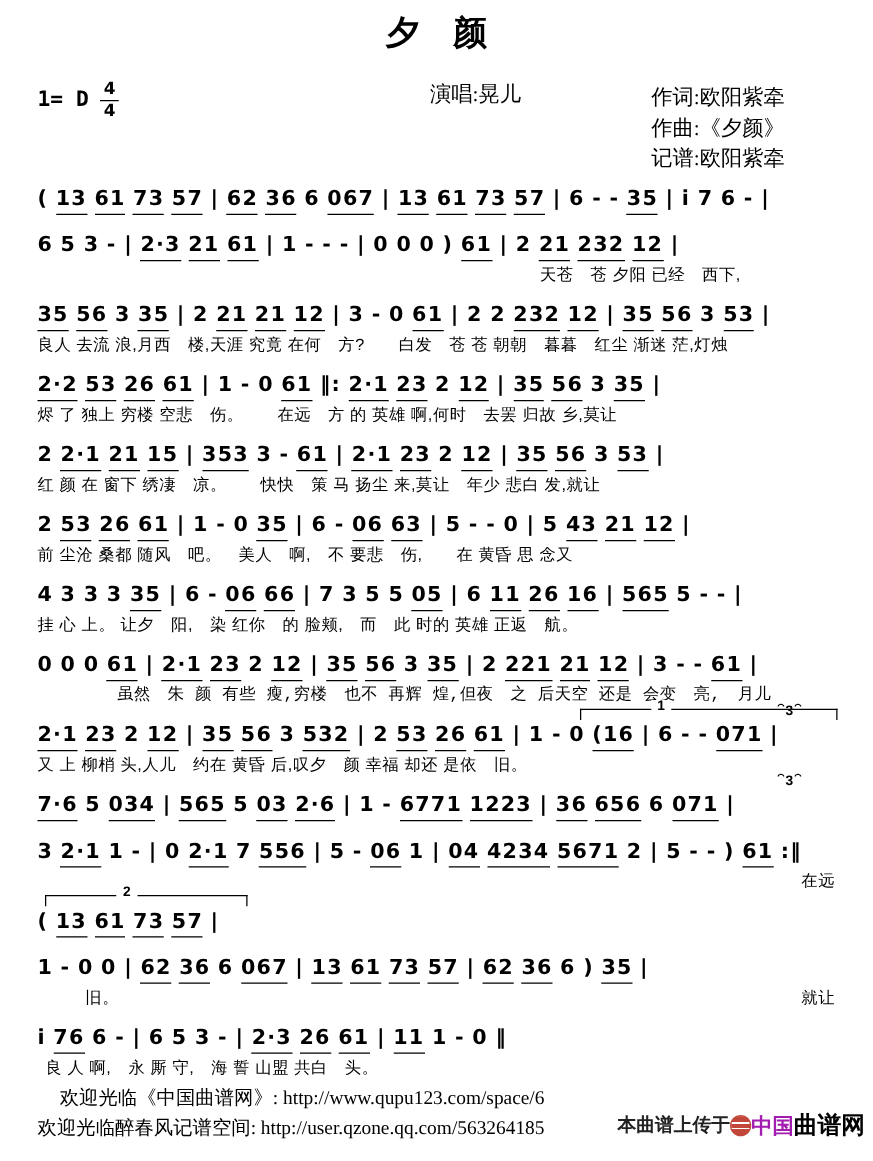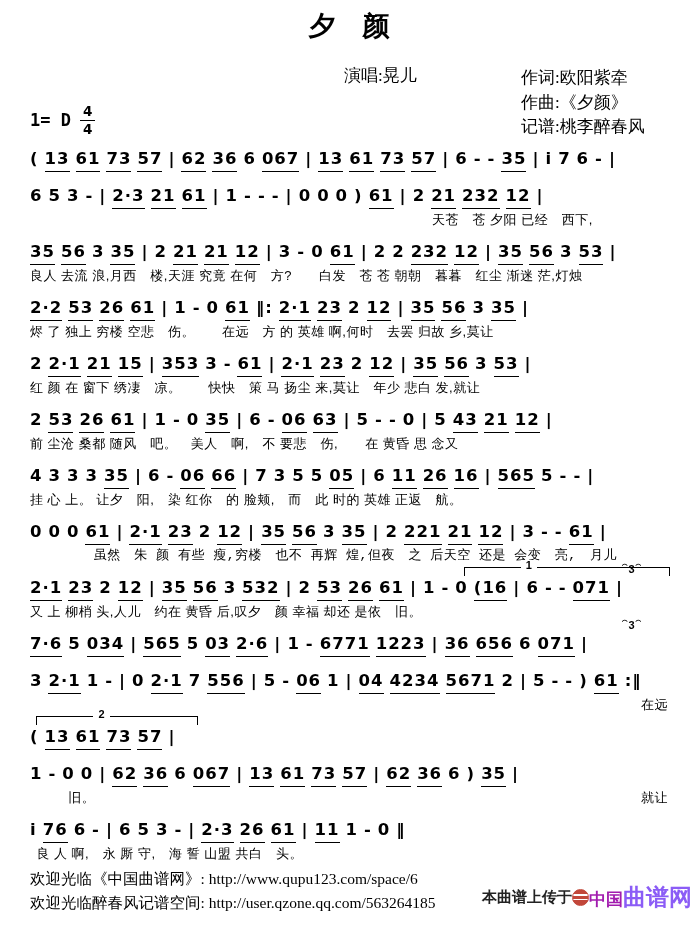--- a/index.html
+++ b/index.html
@@ -7,21 +7,21 @@
     width:698px;height:929px;background:#ffffff;color:#000;
     font-family:"Liberation Sans",sans-serif;position:relative;overflow:hidden;
   }
   .page-title{
     text-align:center;padding-top:12px;height:48px;
     font-family:"Liberation Serif",serif;font-weight:bold;font-size:27px;line-height:1.1;
   }
   .header-meta{position:relative;height:82px;}
   .key-sig{
     position:absolute;left:30px;top:4px;display:flex;align-items:center;gap:9px;
-    font-family:"DejaVu Sans Mono",monospace;font-size:17px;font-weight:bold;margin-top:40px;
+    font-family:"DejaVu Sans Mono",monospace;font-size:17px;font-weight:bold;
   }
   .meter{display:inline-flex;flex-direction:column;text-align:center;font-size:13.5px;line-height:1.1;font-weight:bold;font-family:"DejaVu Sans",sans-serif;}
   .meter .num{border-bottom:1.5px solid #000;padding:0 3px 1px 3px;}
   .meter .den{padding-top:1px;}
   .performer{position:absolute;left:344px;top:4px;font-family:"Liberation Serif",serif;font-size:17px;}
   .credits{position:absolute;left:521px;top:6px;font-family:"Liberation Serif",serif;font-size:17px;line-height:24.5px;white-space:nowrap;}
   .score{padding:6px 30px 0 30px;}
   .system{position:relative;margin-bottom:13px;}
   .notes{
     font-family:"DejaVu Sans",sans-serif;font-size:16.5px;font-weight:bold;
@@ -30,52 +30,52 @@
   .notes .tok{display:inline-block;margin-right:6px;}
   .notes .beam{border-bottom:1.6px solid #000;padding-bottom:1px;}
   .lyrics{
     display:flex;justify-content:space-between;margin-top:2px;
     font-size:13px;letter-spacing:0.5px;white-space:pre;line-height:17px;
   }
   .volta{position:absolute;top:-10px;height:8px;border-top:1.6px solid #000;border-left:1.6px solid #000;border-right:1.6px solid #000;border-bottom:none;}
   .volta-label{position:absolute;top:-8px;left:56px;background:#fff;padding:0 5px;font-size:11px;font-weight:bold;line-height:11px;}
   .triplet{position:absolute;top:-13px;right:26px;font-size:11px;font-weight:bold;line-height:11px;}
   .triplet::before,.triplet::after{content:"⁀";font-size:9px;position:relative;top:-2px;padding:0 1px;}
-  .footer{position:absolute;left:30px;bottom:14px;font-family:"Liberation Serif",serif;font-size:15.5px;line-height:24px;white-space:nowrap;}
+  .footer{position:absolute;left:30px;bottom:14px;font-family:"Liberation Serif",serif;font-size:15.5px;line-height:24px;white-space:nowrap;text-align:right;}
   .upload-badge{
     position:absolute;right:6px;bottom:16px;display:flex;align-items:center;gap:0;
     font-size:15px;font-weight:bold;white-space:nowrap;
   }
   .badge-prefix{color:#222;}
   .logo-icon{
     display:inline-block;width:17px;height:17px;border-radius:50%;
     background:linear-gradient(#c2473a 0 30%, #fff 30% 40%, #c2473a 40% 60%, #fff 60% 70%, #c2473a 70% 100%);
     border:1px solid #c2473a;box-sizing:border-box;
   }
   .logo-cn-dark{color:#a21caf;font-size:17px;}
-  .logo-cn-light{color:#8b5cf6;font-size:23px;font-family:Liberation Serif, serif;}
+  .logo-cn-light{color:#000000;font-size:19px;font-family:Liberation Serif, serif;}
 </style>
 </head>
 <body>
 
 <div class="page-title">夕　颜</div>
 
 <div class="header-meta">
   <div class="key-sig">
     <span>1= D</span>
     <span class="meter">
       <span class="num">4</span>
       <span class="den">4</span>
     </span>
   </div>
   <div class="performer">演唱:晃儿</div>
   <div class="credits">
       <div>作词:欧阳紫牵</div>
       <div>作曲:《夕颜》</div>
-      <div>记谱:桃李醉春风</div>
+      <div>记谱:欧阳紫牵</div>
     </div>
 </div>
 
 <div class="score">
     <div class="system">
       <div class="notes"><span class="tok">(</span><span class="tok beam">13</span><span class="tok beam">61</span><span class="tok beam">73</span><span class="tok beam">57</span><span class="tok">|</span><span class="tok beam">62</span><span class="tok beam">36</span><span class="tok">6</span><span class="tok beam">067</span><span class="tok">|</span><span class="tok beam">13</span><span class="tok beam">61</span><span class="tok beam">73</span><span class="tok beam">57</span><span class="tok">|</span><span class="tok">6</span><span class="tok">-</span><span class="tok">-</span><span class="tok beam">35</span><span class="tok">|</span><span class="tok">i</span><span class="tok">7</span><span class="tok">6</span><span class="tok">-</span><span class="tok">|</span></div>
     </div>
     <div class="system">
       <div class="notes"><span class="tok">6</span><span class="tok">5</span><span class="tok">3</span><span class="tok">-</span><span class="tok">|</span><span class="tok beam">2·3</span><span class="tok beam">21</span><span class="tok beam">61</span><span class="tok">|</span><span class="tok">1</span><span class="tok">-</span><span class="tok">-</span><span class="tok">-</span><span class="tok">|</span><span class="tok">0</span><span class="tok">0</span><span class="tok">0</span><span class="tok">)</span><span class="tok beam">61</span><span class="tok">|</span><span class="tok">2</span><span class="tok beam">21</span><span class="tok beam">232</span><span class="tok beam">12</span><span class="tok">|</span></div>
       <div class="lyrics"><span style="padding-left: 63%;">天苍　苍 夕阳 已经　西下,</span></div>

